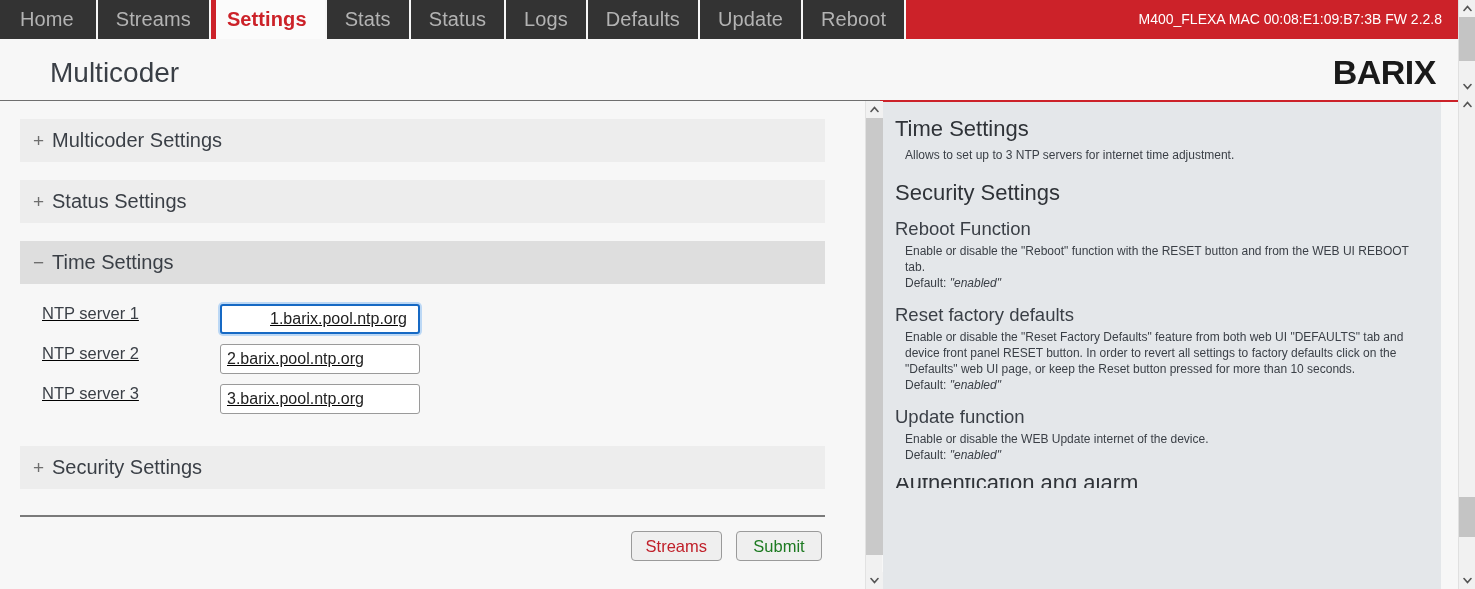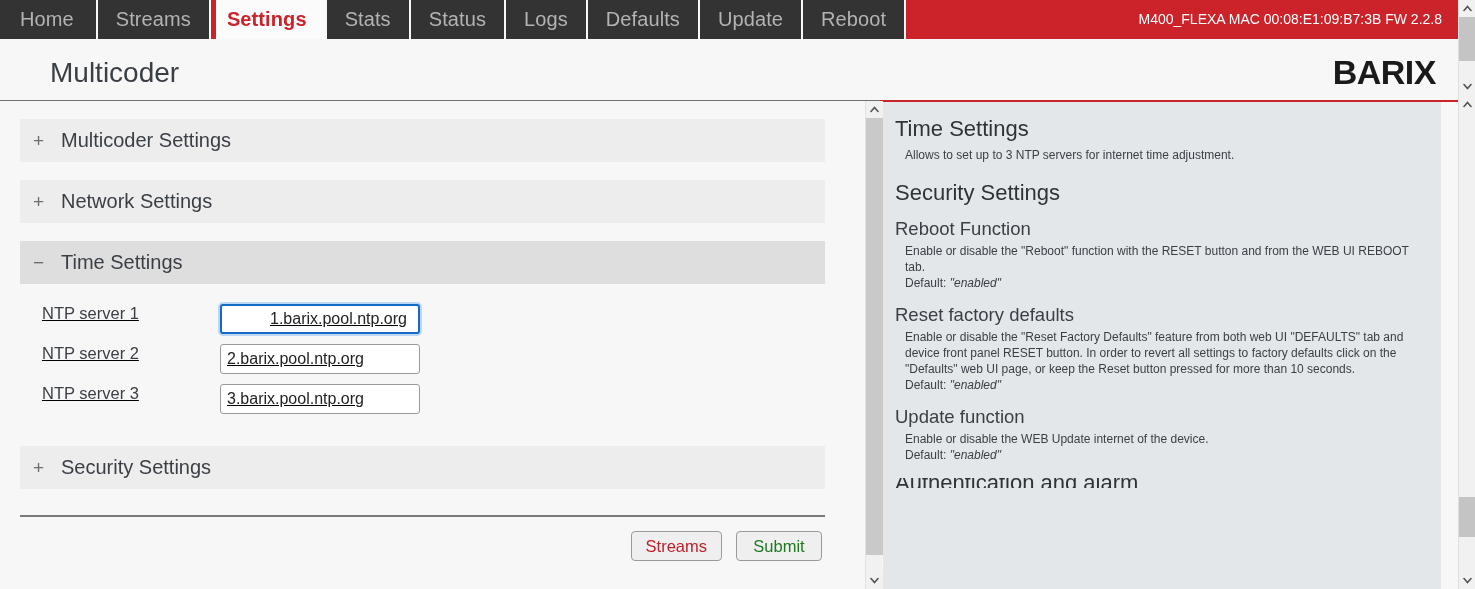--- a/index.html
+++ b/index.html
@@ -140,21 +140,21 @@
     cursor: pointer;
     user-select: none;
   }
   .accordion-header.expanded { background: #dedede; }
   .acc-sign {
     display: inline-block;
     width: 18px;
     color: #6e6e6e;
     font-size: 19px;
   }
-  .acc-label { margin-left: 10px; }
+  .acc-label { margin-left: 1px; }
 
   .form-rows {
     margin: 20px 20px 0 20px;
   }
   .form-row {
     display: flex;
     align-items: flex-start;
     height: 40px;
     text-decoration: underline;
   }
@@ -341,21 +341,21 @@
   <div class="left-panel">
     <div class="left-inner">
 
       <div class="accordion-header">
         <span class="acc-sign">+</span>
         <span class="acc-label">Multicoder Settings</span>
       </div>
 
       <div class="accordion-header">
         <span class="acc-sign">+</span>
-        <span class="acc-label">Network Settings</span>
+        <span class="acc-label">Status Settings</span>
       </div>
 
       <div class="accordion-header expanded">
         <span class="acc-sign">−</span>
         <span class="acc-label">Time Settings</span>
       </div>
 
       <div class="form-rows">
         <div class="form-row">
           <div class="form-label">NTP server 1</div>

